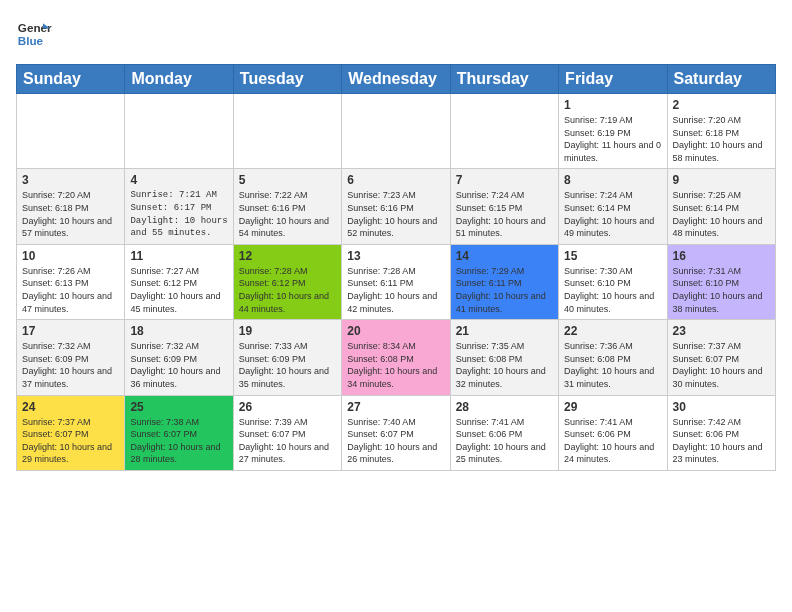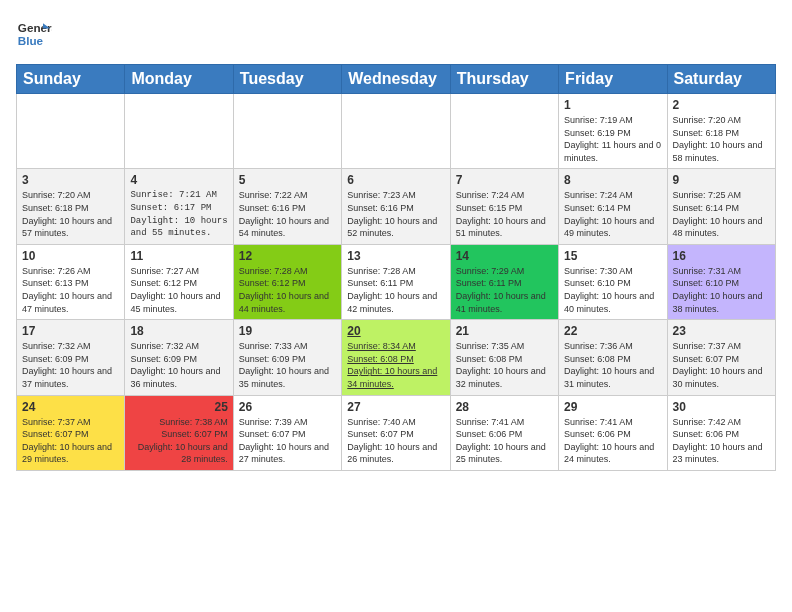--- a/index.html
+++ b/index.html
@@ -194,21 +194,21 @@
           <div class="day-info" style="white-space: pre-line;">Sunrise: 7:28 AM
 Sunset: 6:12 PM
 Daylight: 10 hours and 44 minutes.</div>
         </td>
         <td style="background: rgb(255, 255, 255);">
           <span class="day-num">13</span>
           <div class="day-info" style="white-space: pre-line;">Sunrise: 7:28 AM
 Sunset: 6:11 PM
 Daylight: 10 hours and 42 minutes.</div>
         </td>
-        <td style="background: #22c55e;">
+        <td style="background: #3b82f6;">
           <span class="day-num">14</span>
           <div class="day-info" style="white-space: pre-line;">Sunrise: 7:29 AM
 Sunset: 6:11 PM
 Daylight: 10 hours and 41 minutes.</div>
         </td>
         <td style="background: rgb(255, 255, 255);">
           <span class="day-num">15</span>
           <div class="day-info" style="white-space: pre-line;">Sunrise: 7:30 AM
 Sunset: 6:10 PM
 Daylight: 10 hours and 40 minutes.</div>
@@ -232,21 +232,21 @@
           <div class="day-info" style="white-space: pre-line;">Sunrise: 7:32 AM
 Sunset: 6:09 PM
 Daylight: 10 hours and 36 minutes.</div>
         </td>
         <td style="background: rgb(242, 242, 242);">
           <span class="day-num">19</span>
           <div class="day-info" style="white-space: pre-line;">Sunrise: 7:33 AM
 Sunset: 6:09 PM
 Daylight: 10 hours and 35 minutes.</div>
         </td>
-        <td style="background: #bef264; text-decoration: underline;">
+        <td style="background: #f9a8d4;">
           <span class="day-num">20</span>
           <div class="day-info" style="white-space: pre-line;">Sunrise: 8:34 AM
 Sunset: 6:08 PM
 Daylight: 10 hours and 34 minutes.</div>
         </td>
         <td style="background: rgb(242, 242, 242);">
           <span class="day-num">21</span>
           <div class="day-info" style="white-space: pre-line;">Sunrise: 7:35 AM
 Sunset: 6:08 PM
 Daylight: 10 hours and 32 minutes.</div>
@@ -264,21 +264,21 @@
 Daylight: 10 hours and 30 minutes.</div>
         </td>
       </tr>
       <tr>
         <td style="background: #fde047;">
           <span class="day-num">24</span>
           <div class="day-info" style="white-space: pre-line;">Sunrise: 7:37 AM
 Sunset: 6:07 PM
 Daylight: 10 hours and 29 minutes.</div>
         </td>
-        <td style="background: #ef4444; text-align: right;">
+        <td style="background: #22c55e;">
           <span class="day-num">25</span>
           <div class="day-info" style="white-space: pre-line;">Sunrise: 7:38 AM
 Sunset: 6:07 PM
 Daylight: 10 hours and 28 minutes.</div>
         </td>
         <td style="background: rgb(255, 255, 255);">
           <span class="day-num">26</span>
           <div class="day-info" style="white-space: pre-line;">Sunrise: 7:39 AM
 Sunset: 6:07 PM
 Daylight: 10 hours and 27 minutes.</div>

